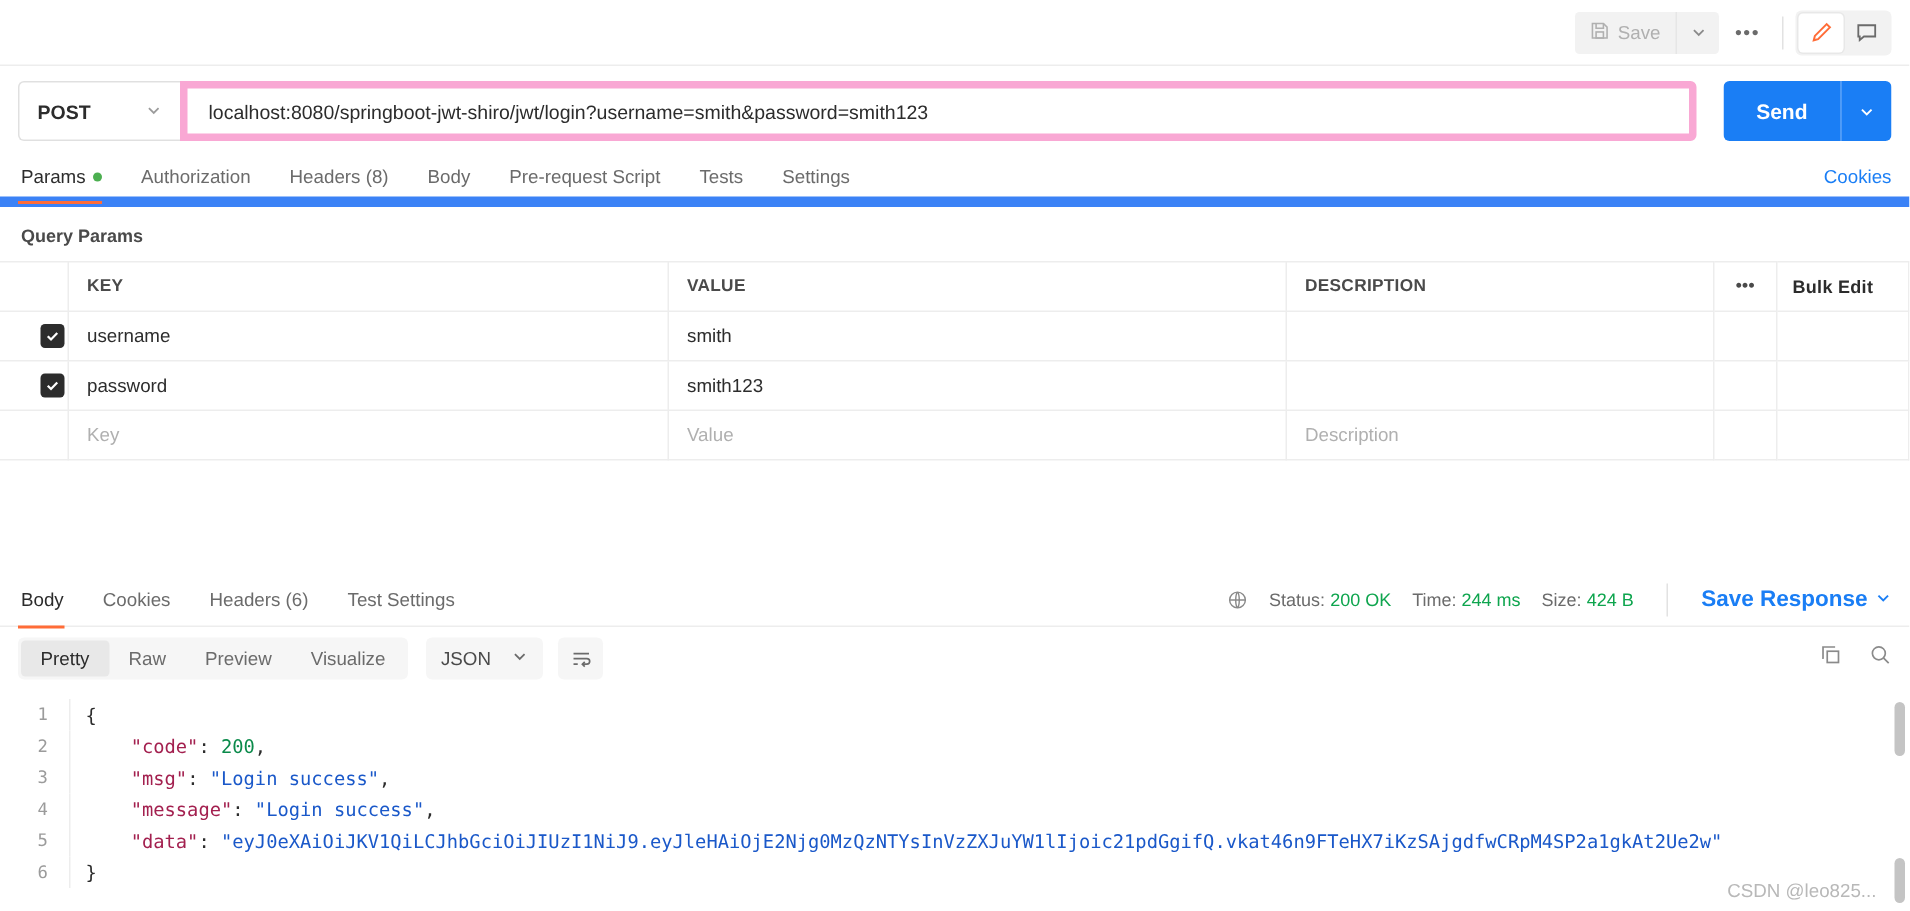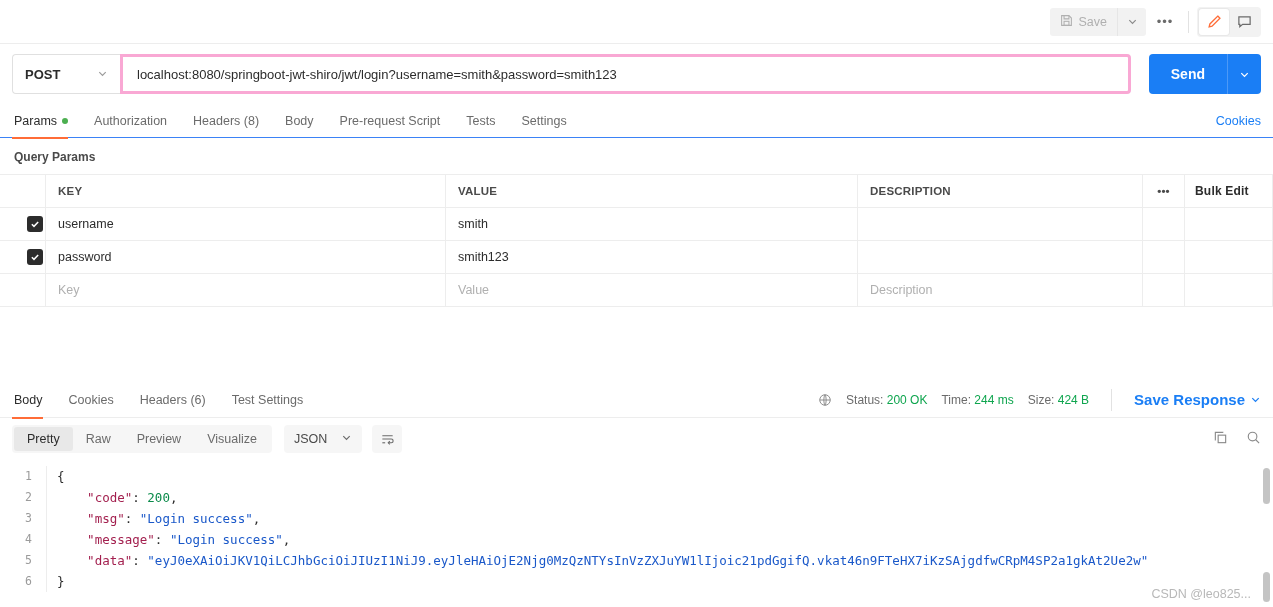--- a/index.html
+++ b/index.html
@@ -39,39 +39,39 @@
   
   .urlbar { display: flex; align-items: center; padding: 10px 12px 10px 12px; gap: 10px; }
   .method-select {
     width: 108px; height: 40px; border: 1px solid #e0e0e0; border-right: none;
     border-radius: 4px 0 0 4px; display: flex; align-items: center;
     padding: 0 12px; font-size: 13px; font-weight: bold; color: #2c2c2c;
     background: #fff;
   }
   .method-select .caret { margin-left: auto; color: #9b9b9b; font-weight: normal; }
   .url-input {
-    flex: 1; height: 40px; border: 3px solid #f9a8d4; border-radius: 0 4px 4px 0;
+    flex: 1; height: 40px; border: 5px solid #f9a8d4; border-radius: 0 4px 4px 0;
     display: flex; align-items: center; padding: 0 14px; font-size: 13px; color: #2c2c2c;
     margin-left: -10px; background: #fff;
   }
   .send-group { display: flex; align-items: stretch; border-radius: 4px; overflow: hidden; margin-left: 8px; }
   .send-btn {
     background: #1a7ef5; color: #fff; font-weight: bold; font-size: 14px;
     height: 40px; display: flex; align-items: center; padding: 0 22px;
   }
   .send-caret {
     background: #1a7ef5; color: #fff; width: 34px; height: 40px;
     display: flex; align-items: center; justify-content: center;
     border-left: 1px solid #4c99f7;
   }
 
   
   .req-tabs {
     display: flex; align-items: center; padding: 0 12px;
-    border-bottom: 1px solid #3b82f6; height: 34px; font-size: 12.5px;
+    border-bottom: 7px solid #3b82f6; height: 34px; font-size: 12.5px;
   }
   .tab { position: relative; height: 34px; display: flex; align-items: center; gap: 5px; padding: 0 13px; color: #6b6b6b; }
   .tab:first-child { padding-left: 2px; }
   .tab.active { color: #2c2c2c; }
   .tab.active::after {
     content: ""; position: absolute; left: 2px; right: 13px; bottom: -1px;
     height: 2px; background: #ff6c37;
   }
   .tab:first-child.active::after { left: 0; right: 13px; }
   .green-dot { width: 6px; height: 6px; border-radius: 50%; background: #4caf50; display: inline-block; }

